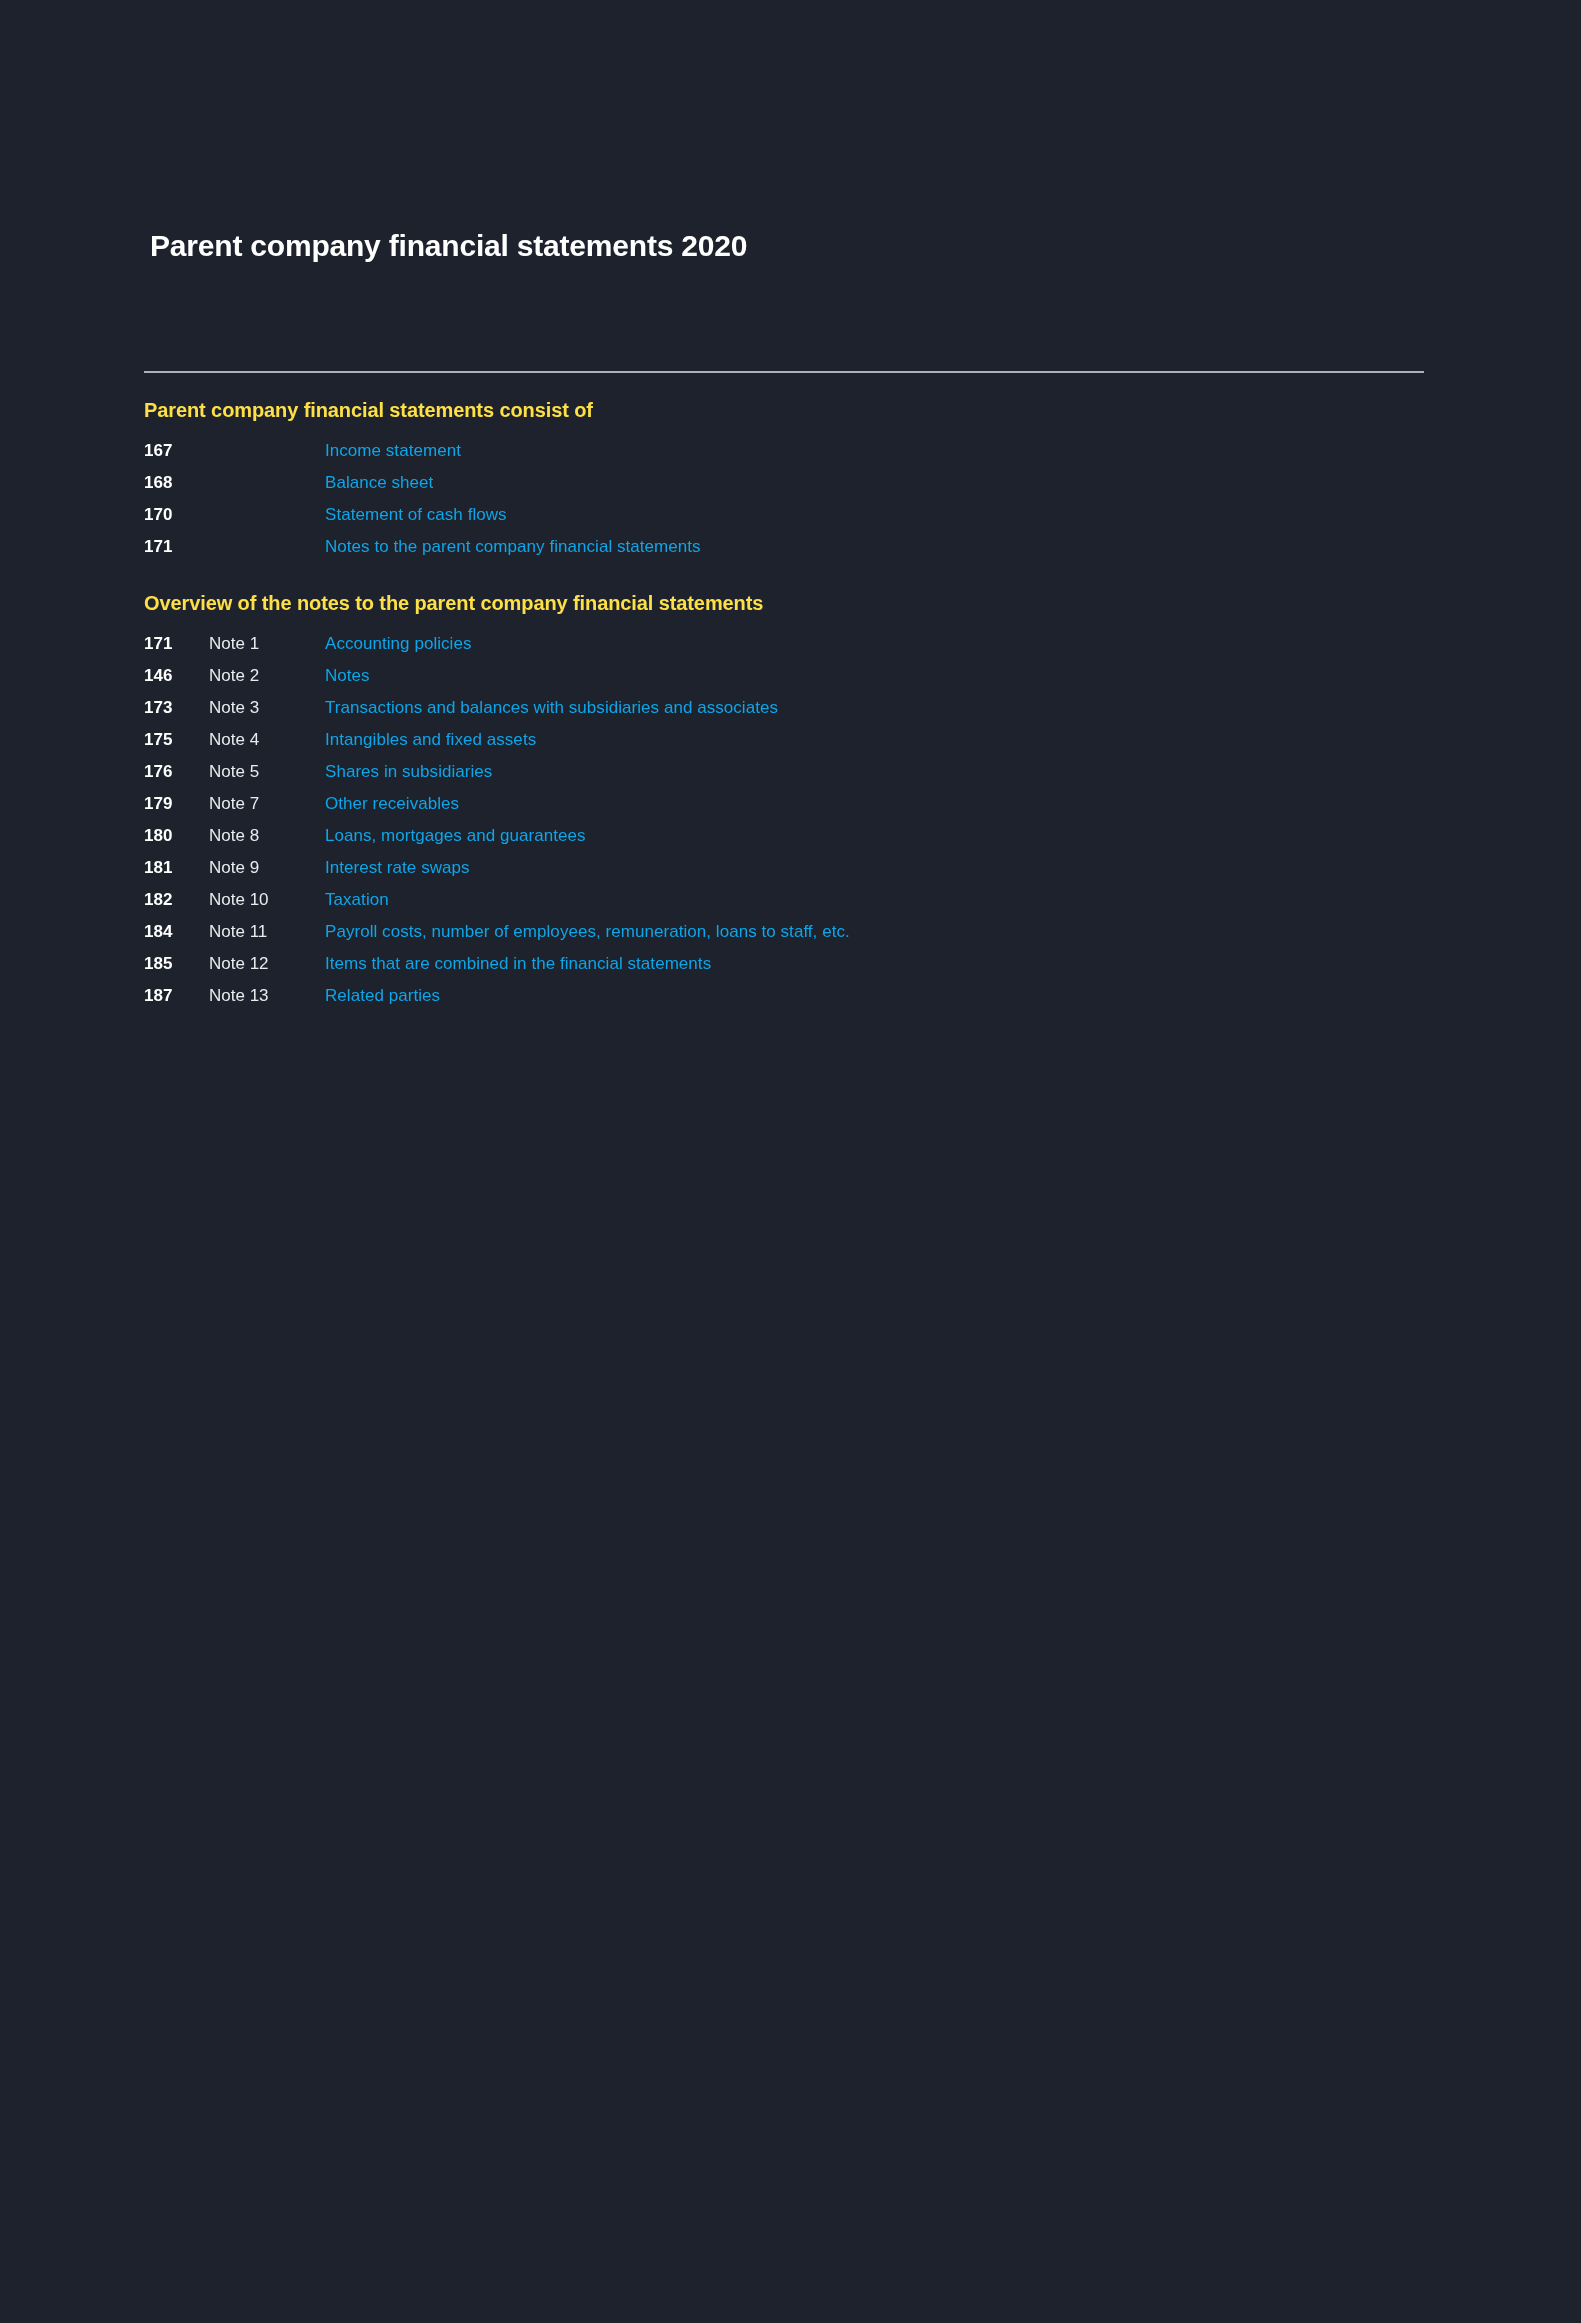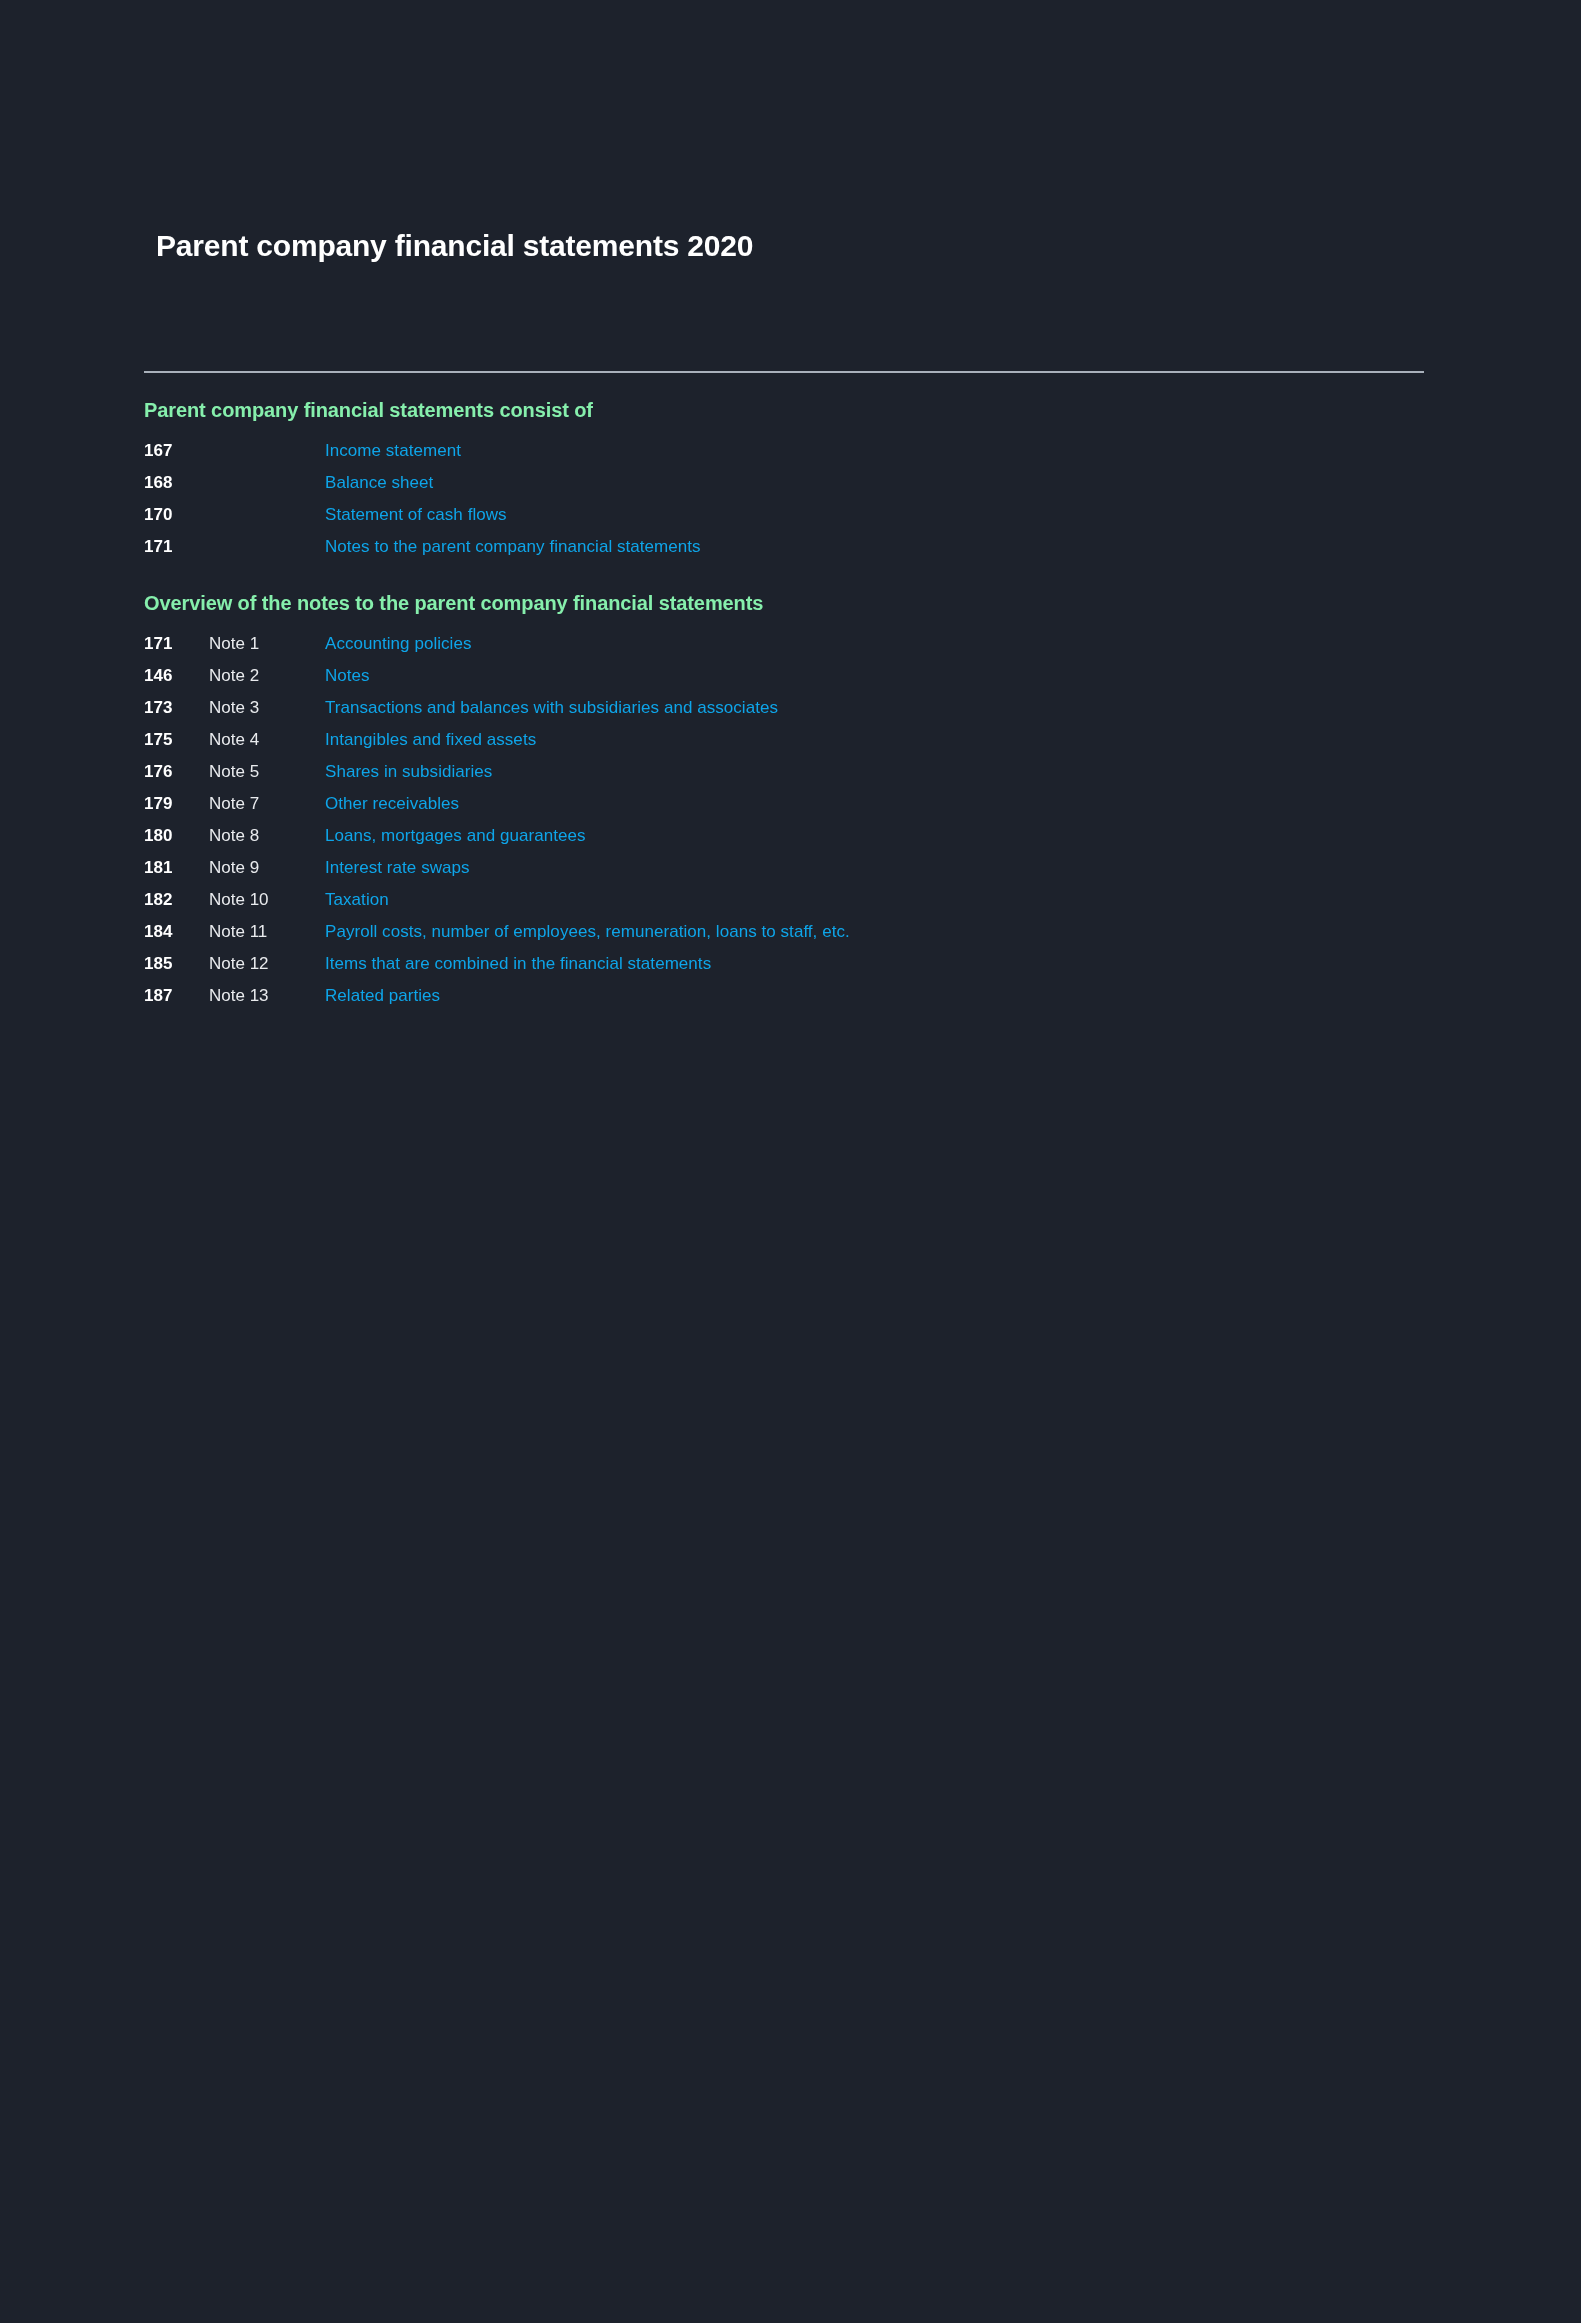--- a/index.html
+++ b/index.html
@@ -25,21 +25,21 @@
   .content {
     position: absolute;
     left: 144px;
     top: 0;
     width: 1299px;
   }
 
   
   .page-title {
     position: absolute;
-    left: 12px;
+    left: 6px;
     top: 209px;
     font-size: 30px;
     font-weight: bold;
     color: #ffffff;
     letter-spacing: -0.2px;
     white-space: nowrap;
   }
 
   
   .divider {
@@ -56,21 +56,21 @@
     position: absolute;
     left: 0;
     width: 1299px;
   }
   .section-consist { top: 399px; }
   .section-overview { top: 592px; }
 
   .section-heading {
     font-size: 20px;
     font-weight: bold;
-    color: #86efac;
+    color: #fde047;
     letter-spacing: -0.1px;
     margin: 0 0 13px 0;
     white-space: nowrap;
   }
 
   .toc-list {
     list-style: none;
     margin: 0;
     padding: 0;
   }

